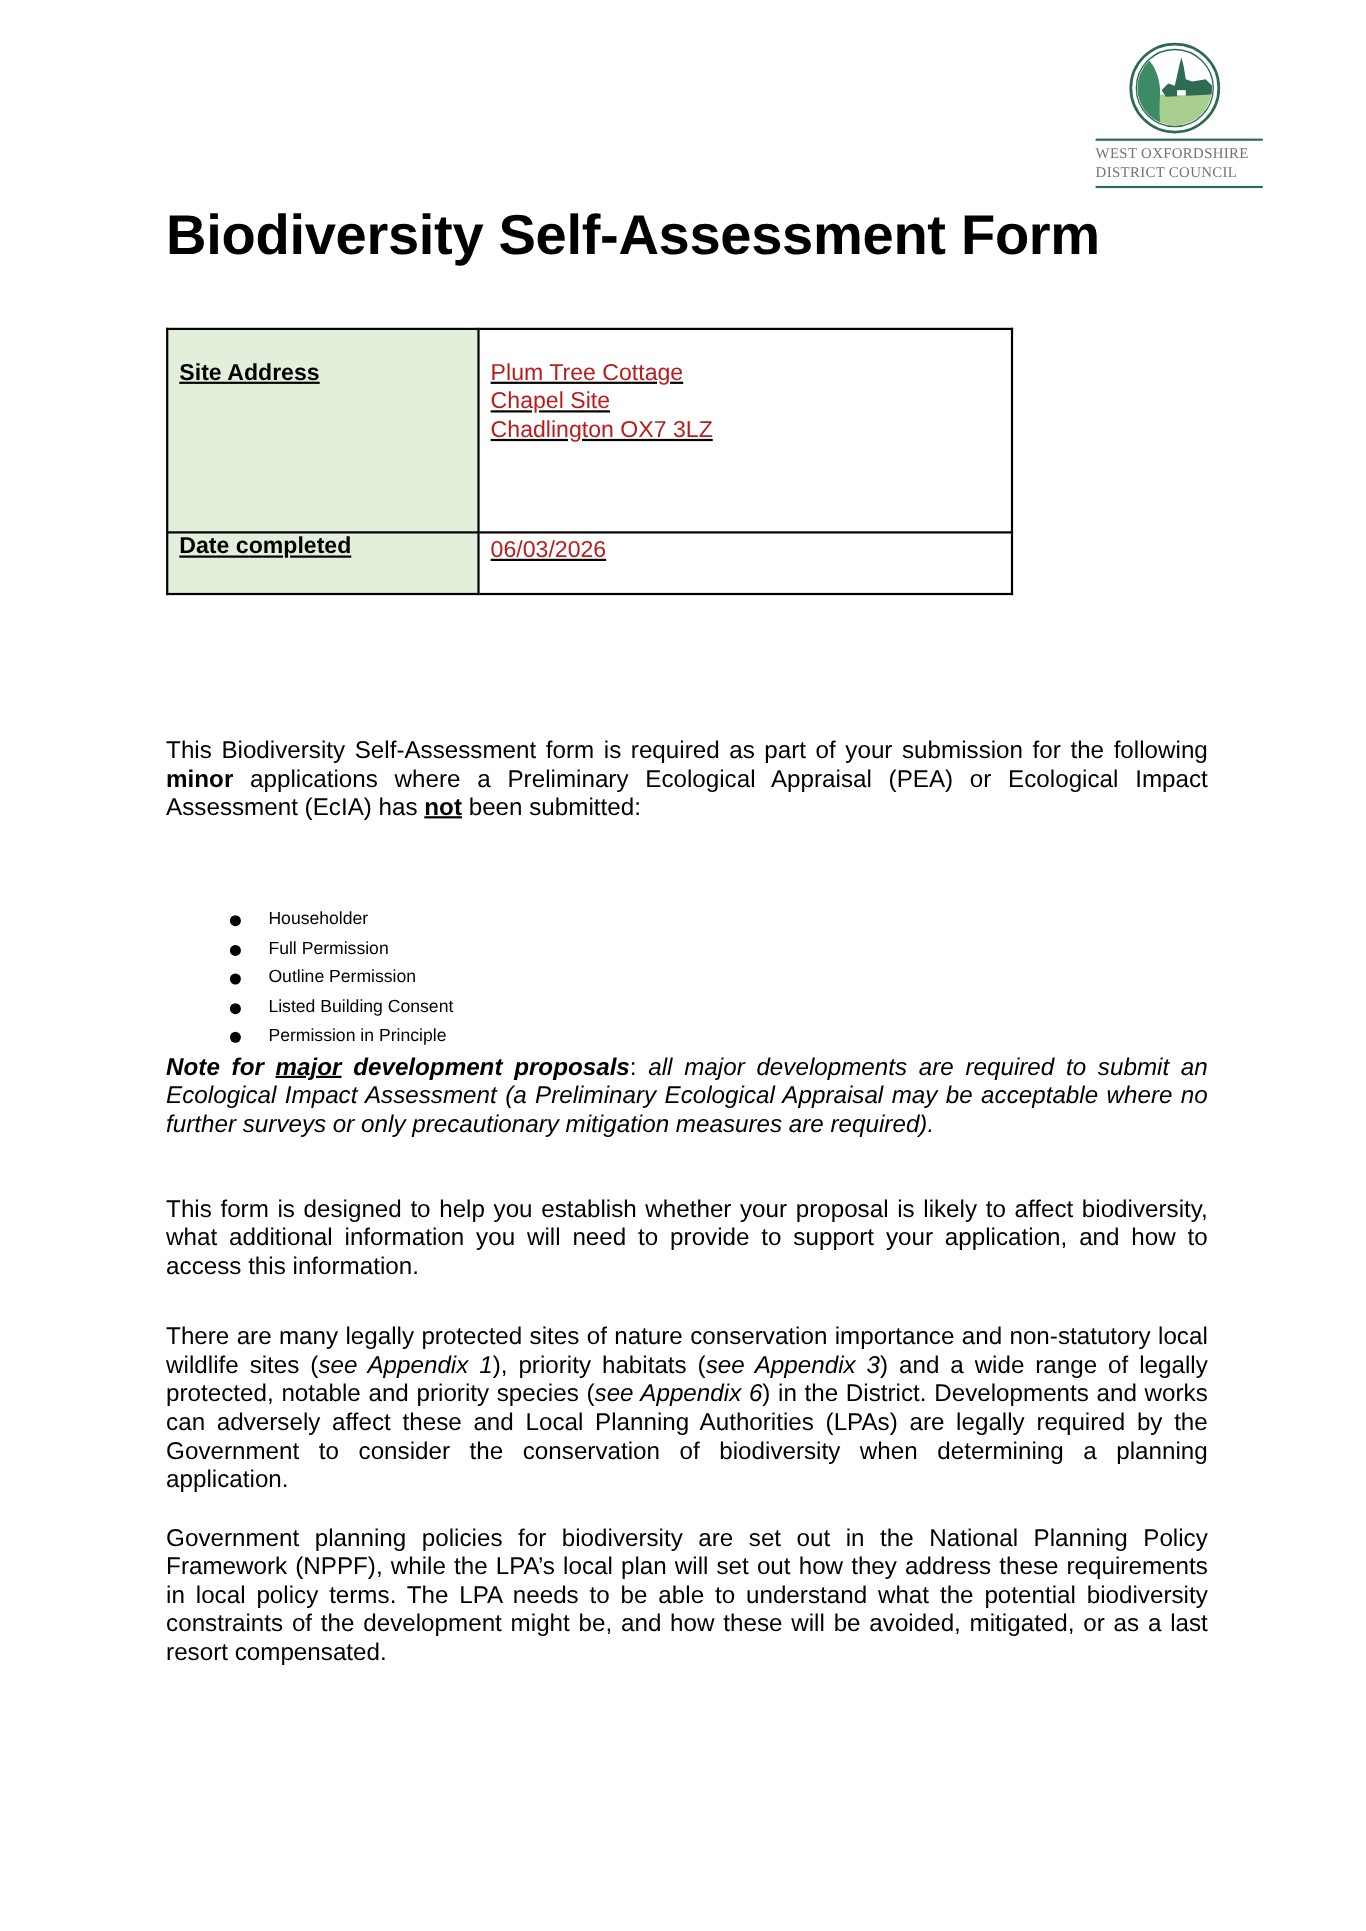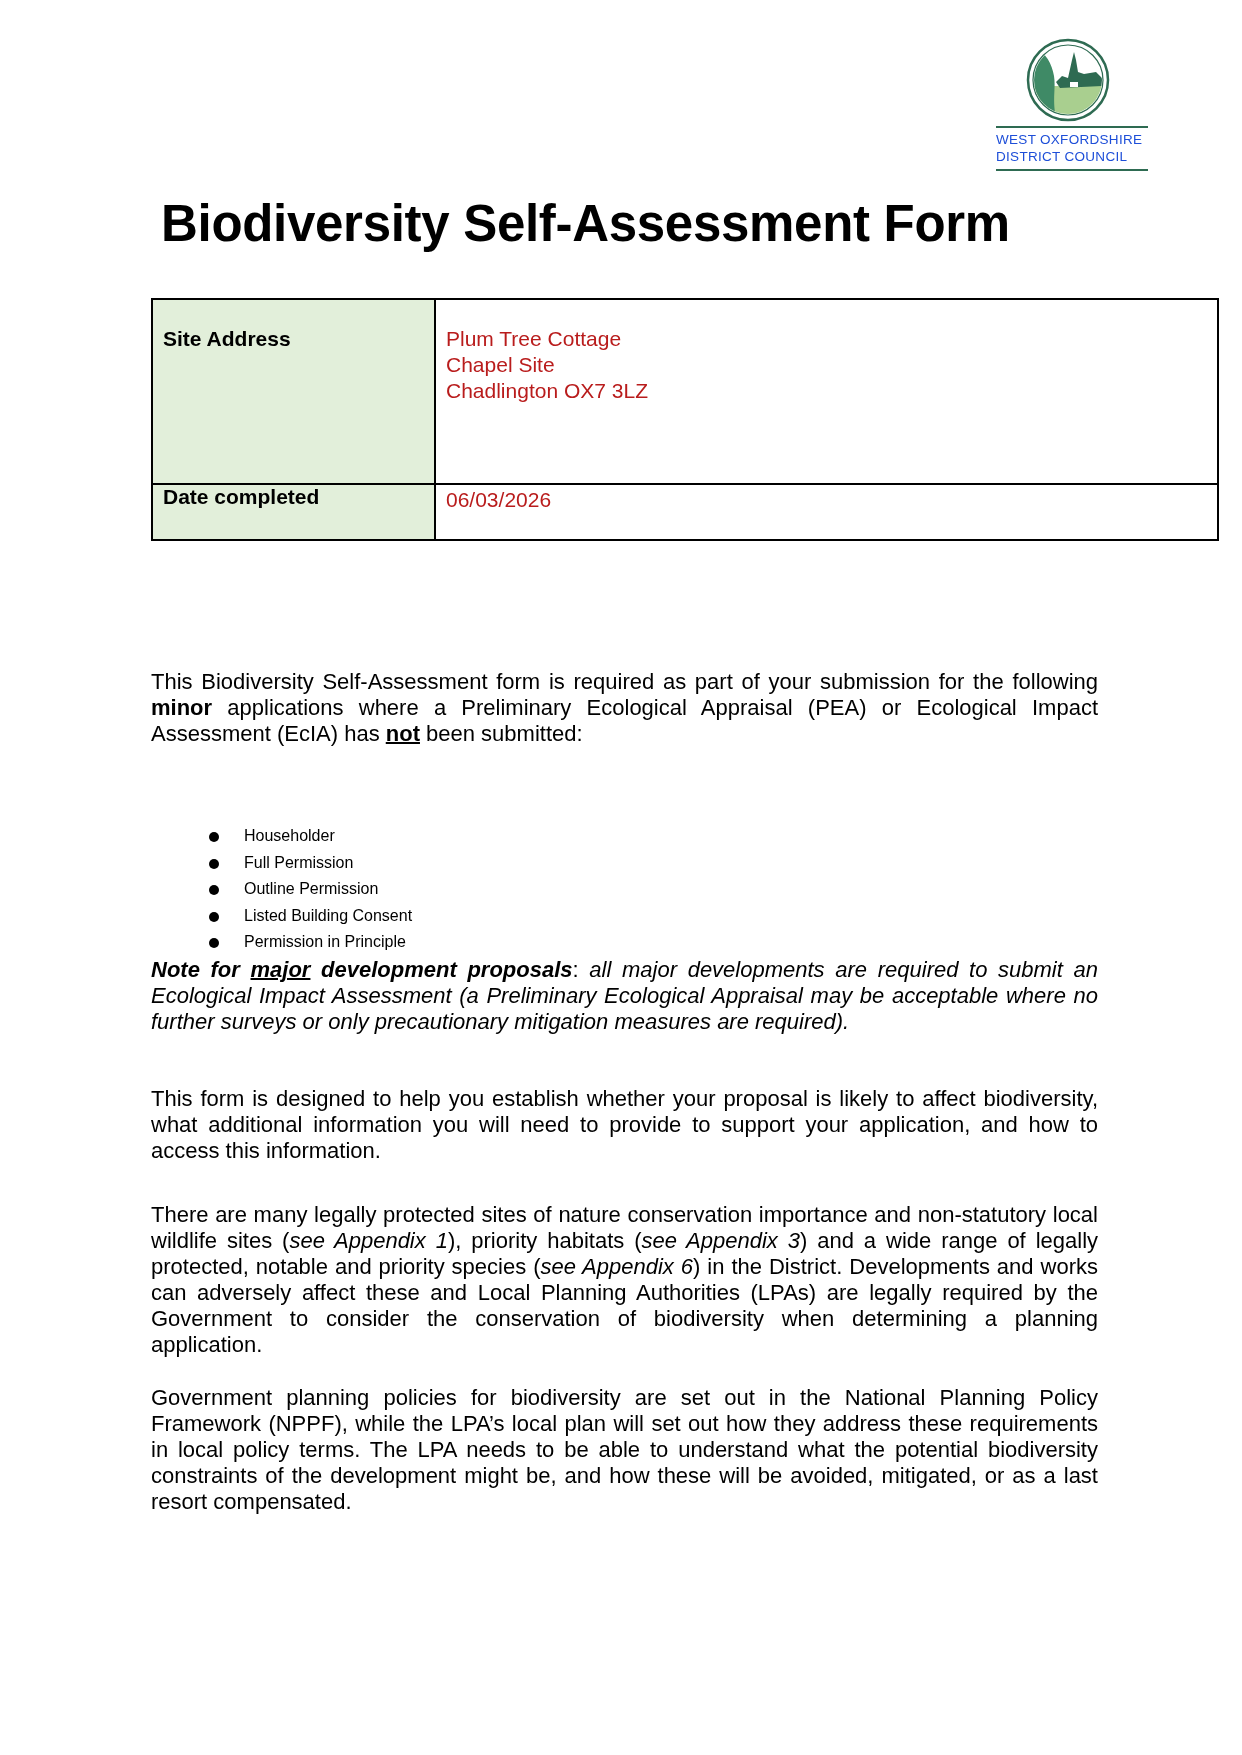--- a/index.html
+++ b/index.html
@@ -1,22 +1,22 @@
 <!DOCTYPE html>
 <html><head>
 <meta charset="utf-8">
 <style>
   html, body { margin:0; padding:0; background:#fff; }
   body { width:1242px; height:1755px; position:relative; font-family:"Liberation Sans", sans-serif; color:#000; overflow:hidden; }
   .logo { position:absolute; left:996px; top:38px; width:152px; }
   .logo svg { display:block; margin-left:30px; }
   .logo-rule { height:2px; background:#2e6b52; margin:4px 0 3px 0; width:152px; }
-  .logo-text { color:#1d4ed8; font-family:Liberation Sans, sans-serif; font-size:13.5px; letter-spacing:0.3px; line-height:17px; white-space:nowrap; }
-  h1 { position:absolute; left:151px; top:184px; margin:10px; font-size:51px; font-weight:bold; letter-spacing:-0.3px; }
-  table.info { position:absolute; left:151px; top:298px; width:1068px; border-collapse:collapse; }
+  .logo-text { color:#737373; font-family:Liberation Serif, serif; font-size:13.5px; letter-spacing:0.3px; line-height:17px; white-space:nowrap; }
+  h1 { position:absolute; left:151px; top:184px; margin:0; font-size:51px; font-weight:bold; letter-spacing:-0.3px; }
+  table.info { position:absolute; left:151px; top:298px; width:770px; border-collapse:collapse;text-decoration:underline; }
   table.info td { border:2px solid #000; vertical-align:top; font-size:21px; }
   td.lab { width:261px; background:#e2efda; font-weight:bold; padding:0 10px; }
   td.val { color:#b91c1c; padding:0 10px; line-height:26px; }
   .row1 td { height:156px; }
   .row1 td.lab { padding-top:27px; }
   .row1 td.val { padding-top:26px; }
   .row2 td { height:76px; }
   .row2 td.lab { padding-top:16px; line-height:26px; }
   .row2 td.val { padding-top:2px; }
   .row3 td { height:52px; }

